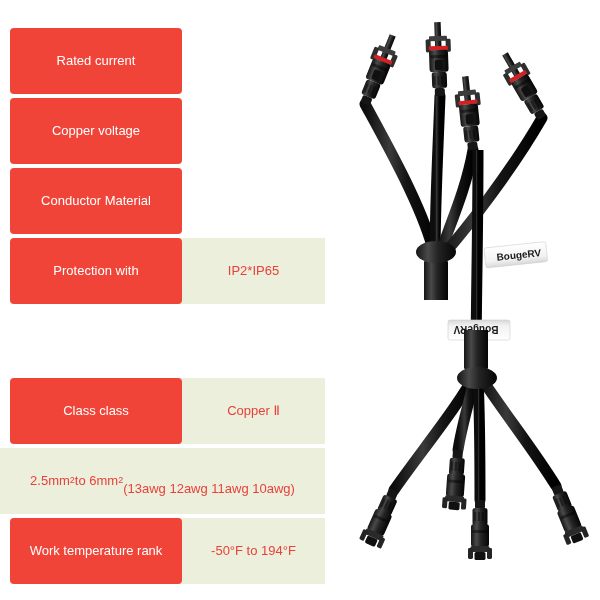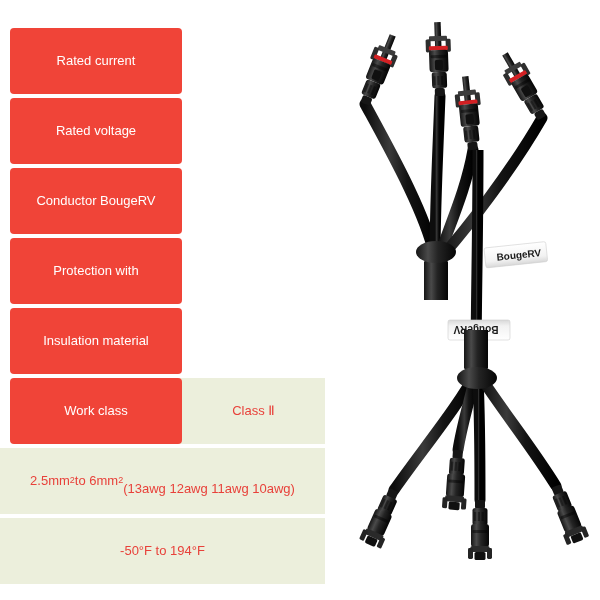--- a/index.html
+++ b/index.html
@@ -92,45 +92,46 @@
 
 <div id="page">
 
   <div id="spec-table">
 
     <div class="spec-row">
       <div class="spec-label">Rated current</div>
     </div>
 
     <div class="spec-row">
-      <div class="spec-label">Rated voltage</div>
-    </div>
-
-    <div class="spec-row">
-      <div class="spec-label">Conductor BougeRV</div>
+      <div class="spec-label">Copper voltage</div>
+    </div>
+
+    <div class="spec-row">
+      <div class="spec-label">Conductor Material</div>
     </div>
 
     <div class="spec-row">
       <div class="spec-label">Protection with</div>
-    </div>
-
-    <div class="spec-row">
-      <div class="spec-label">Insulation material</div>
-    </div>
-
-    <div class="spec-row">
-      <div class="spec-label">Work class</div>
-      <div class="spec-value">Class Ⅱ</div>
+      <div class="spec-value">IP2*IP65</div>
+    </div>
+
+    <div class="spec-row">
+    </div>
+
+    <div class="spec-row">
+      <div class="spec-label">Class class</div>
+      <div class="spec-value">Copper Ⅱ</div>
     </div>
 
     <div class="spec-row">
       <div class="spec-value">2.5mm<span class="sup">2</span> to 6mm<span class="sup">2</span> <br>(13awg 12awg 11awg 10awg)</div>
     </div>
 
     <div class="spec-row">
+      <div class="spec-label">Work temperature rank</div>
       <div class="spec-value">-50°F to 194°F</div>
     </div>
 
   </div>
 
   <div id="product-photo">
     <svg width="270" height="600" viewBox="0 0 270 600" xmlns="http://www.w3.org/2000/svg">
       <defs>
         <linearGradient id="cableGrad" x1="0" y1="0" x2="1" y2="0">
           <stop offset="0%" stop-color="#0d0d0d"></stop>

